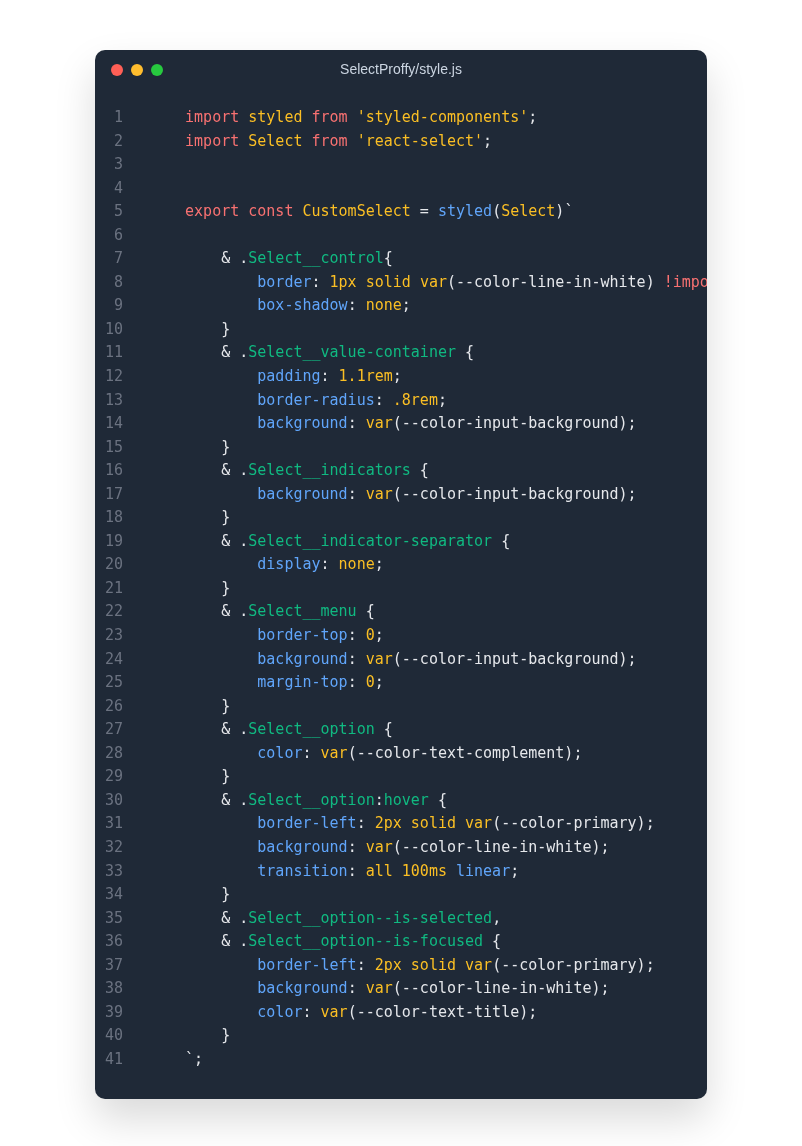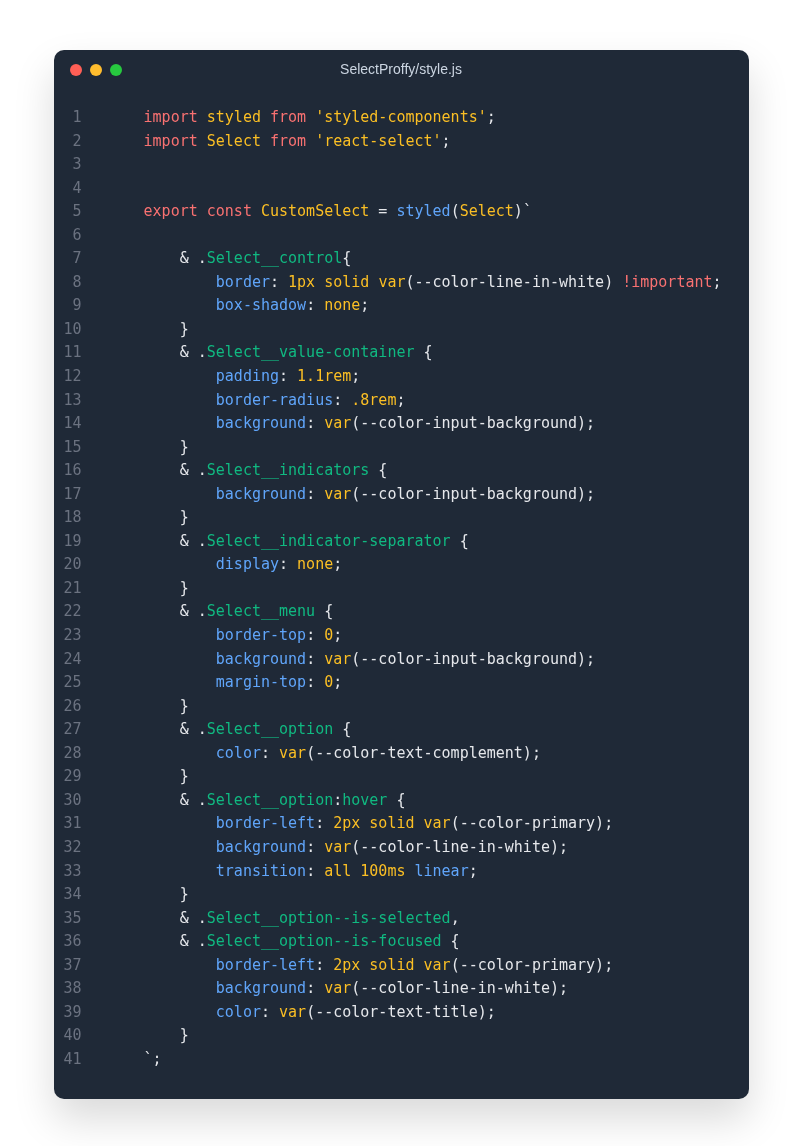--- a/index.html
+++ b/index.html
@@ -4,21 +4,21 @@
 <style>
   body {
     margin: 0;
     padding: 50px;
     background: #ffffff;
     font-family: ui-monospace, 'SF Mono', Menlo, Monaco, Consolas, monospace;
     font-size: 15px;
     line-height: 1.57;
   }
   .window {
-    width: 695px;
+    width: 612px;
     margin: 0 auto;
     background: #1f2937;
     border-radius: 10px;
     overflow: hidden;
     box-shadow: 0 20px 40px rgba(0,0,0,0.15);
   }
   .titlebar {
     display: flex;
     align-items: center;
     padding: 14px 16px;

